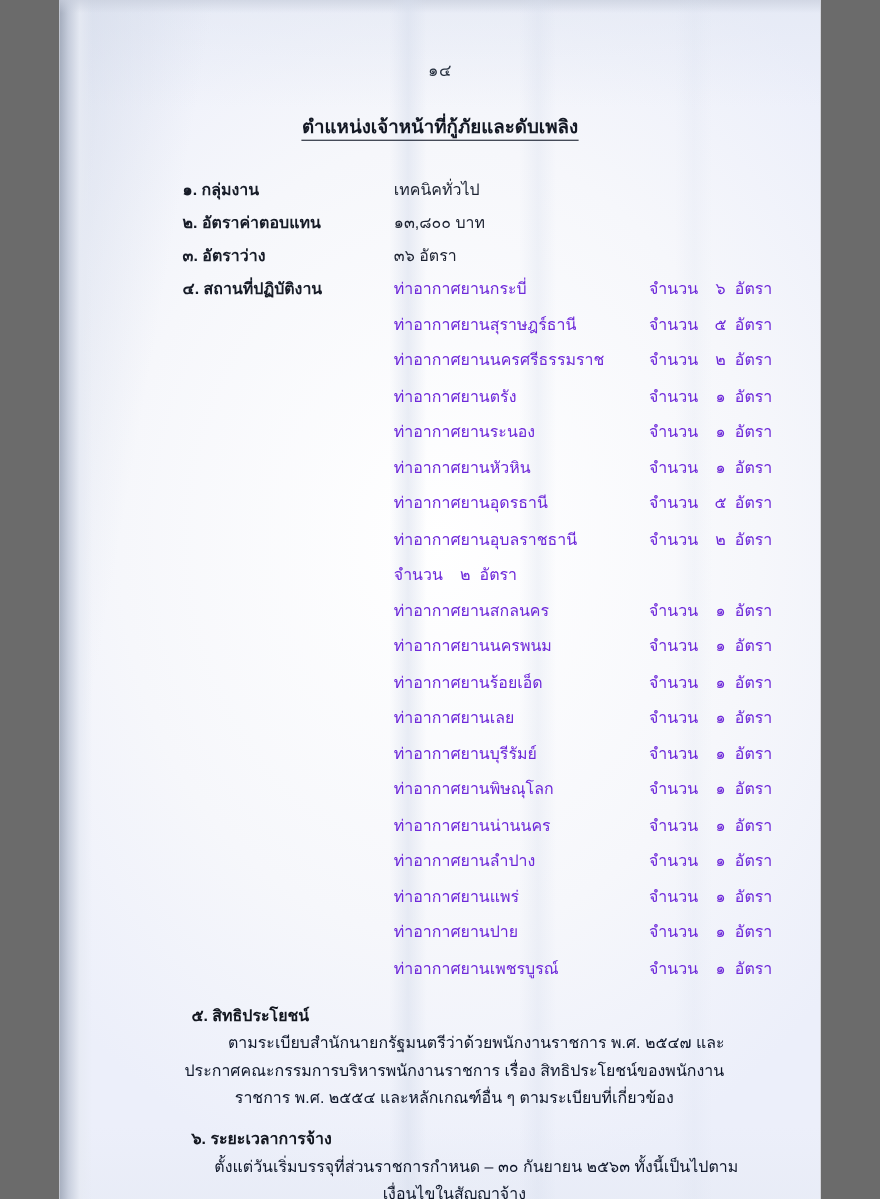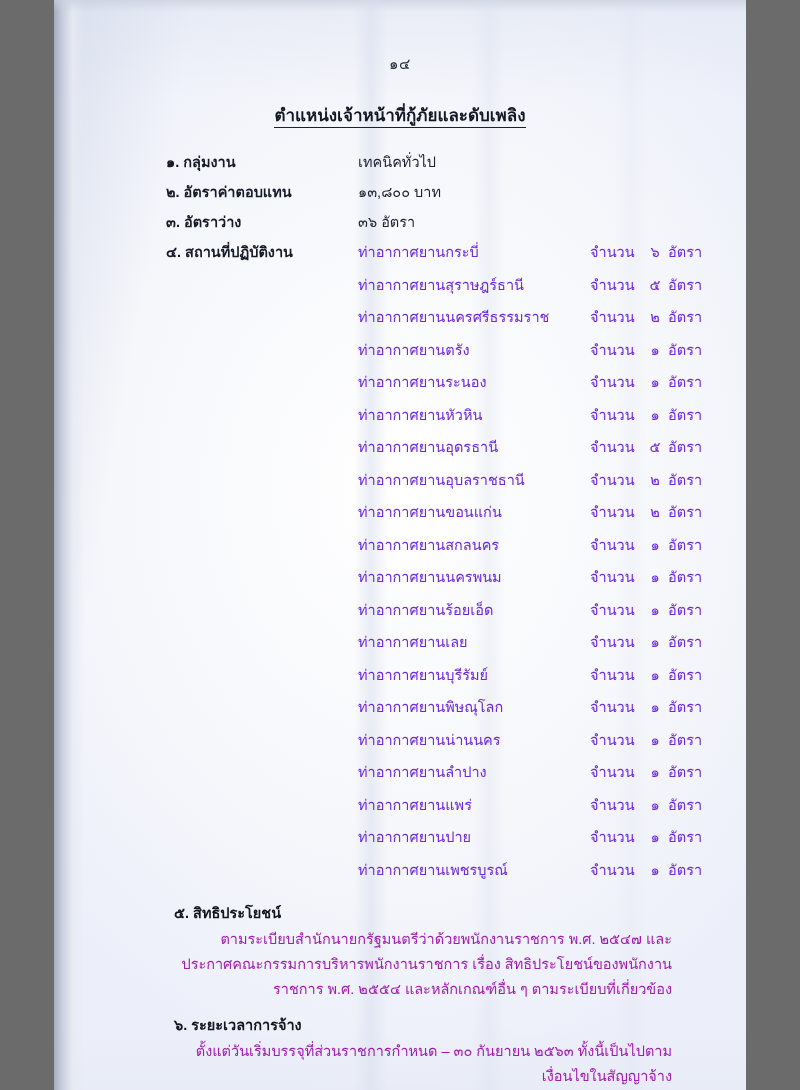--- a/index.html
+++ b/index.html
@@ -79,21 +79,21 @@
     margin-top: 25px;
     color: #131824;
   }
   .doc-title span {
     border-bottom: 1.4px solid #1b2130;
     padding-bottom: 2px;
   }
 
   
   .fields {
-    margin-top: 22px;
+    margin-top: 32px;
     padding-left: 112px;
   }
   .field-row {
     display: flex;
     align-items: flex-start;
     margin-bottom: 7px;
   }
   .field-label {
     width: 192px;
     flex: 0 0 192px;
@@ -134,22 +134,22 @@
   .section-heading {
     font-size: 14.5px;
     font-weight: bold;
     color: #12161f;
     margin-bottom: 3px;
     margin-left: 20px;
   }
   .para {
     font-size: 14.5px;
     line-height: 1.72;
-    color: #a21caf;
-    text-align: right;
+    color: #0f172a;
+    text-align: center;
   }
   .para.indent  { text-indent: 40px; }
 </style>
 </head>
 <body>
 
 <div class="page">
 
   <div class="scan-tint"></div>
   <div class="edge-shadow-left"></div>
@@ -228,21 +228,20 @@
               <div class="qty-number">๕</div>
               <div class="qty-unit">อัตรา</div>
             </div>
             <div class="site-row">
               <div class="site-name">ท่าอากาศยานอุบลราชธานี</div>
               <div class="qty-word">จำนวน</div>
               <div class="qty-number">๒</div>
               <div class="qty-unit">อัตรา</div>
             </div>
             <div class="site-row">
-              <div class="site-name">ท่าอากาศยานขอนแก่น</div>
               <div class="qty-word">จำนวน</div>
               <div class="qty-number">๒</div>
               <div class="qty-unit">อัตรา</div>
             </div>
             <div class="site-row">
               <div class="site-name">ท่าอากาศยานสกลนคร</div>
               <div class="qty-word">จำนวน</div>
               <div class="qty-number">๑</div>
               <div class="qty-unit">อัตรา</div>
             </div>

